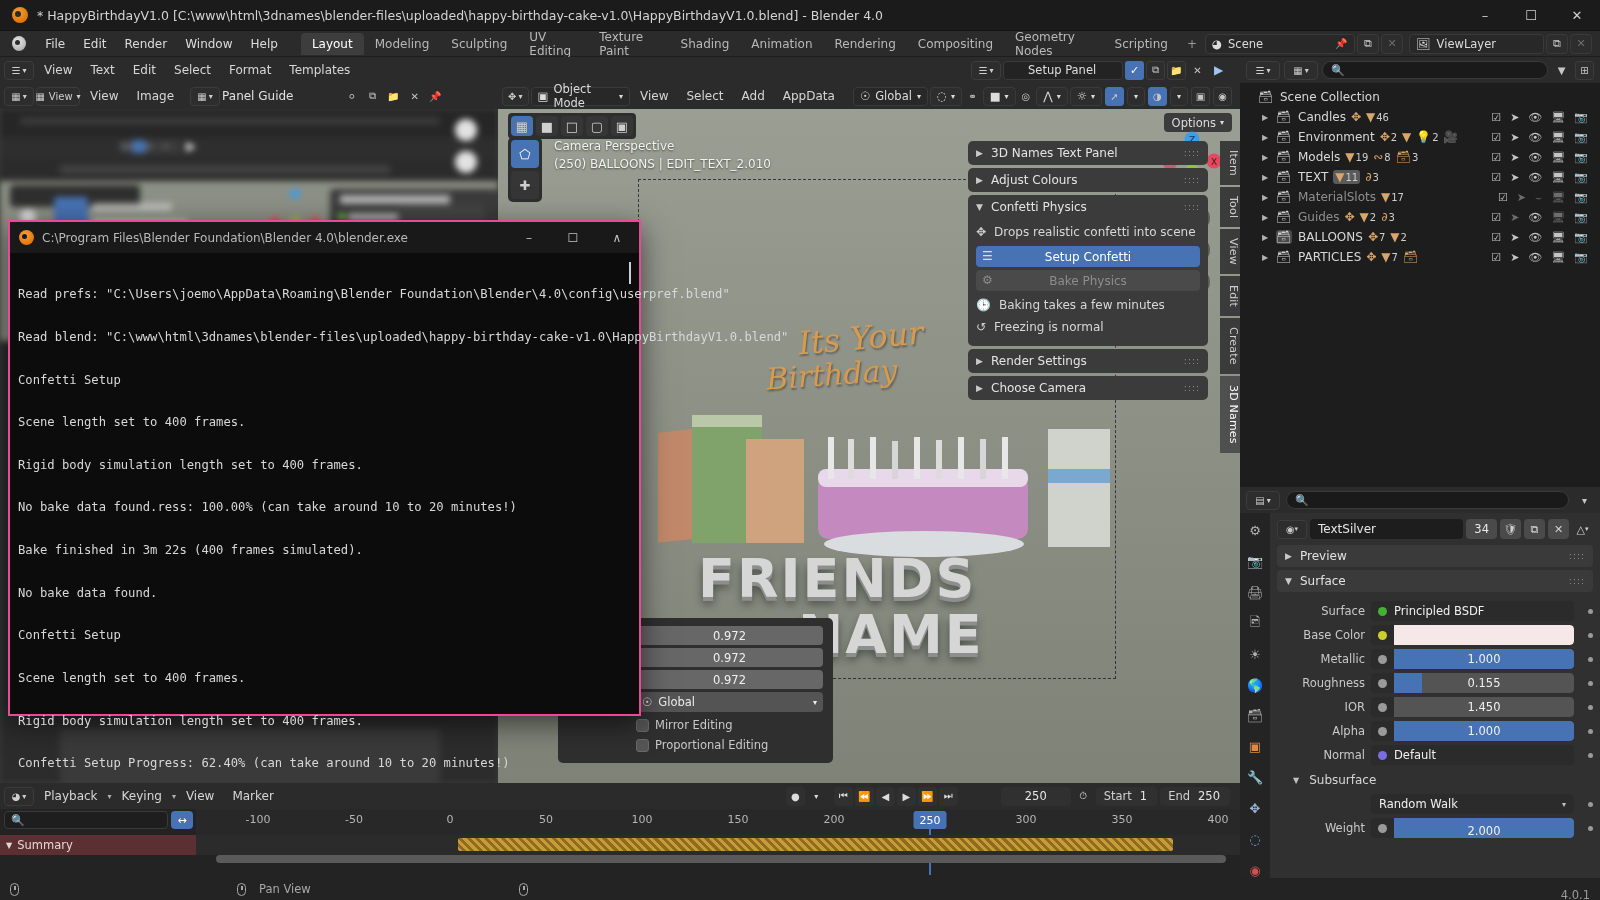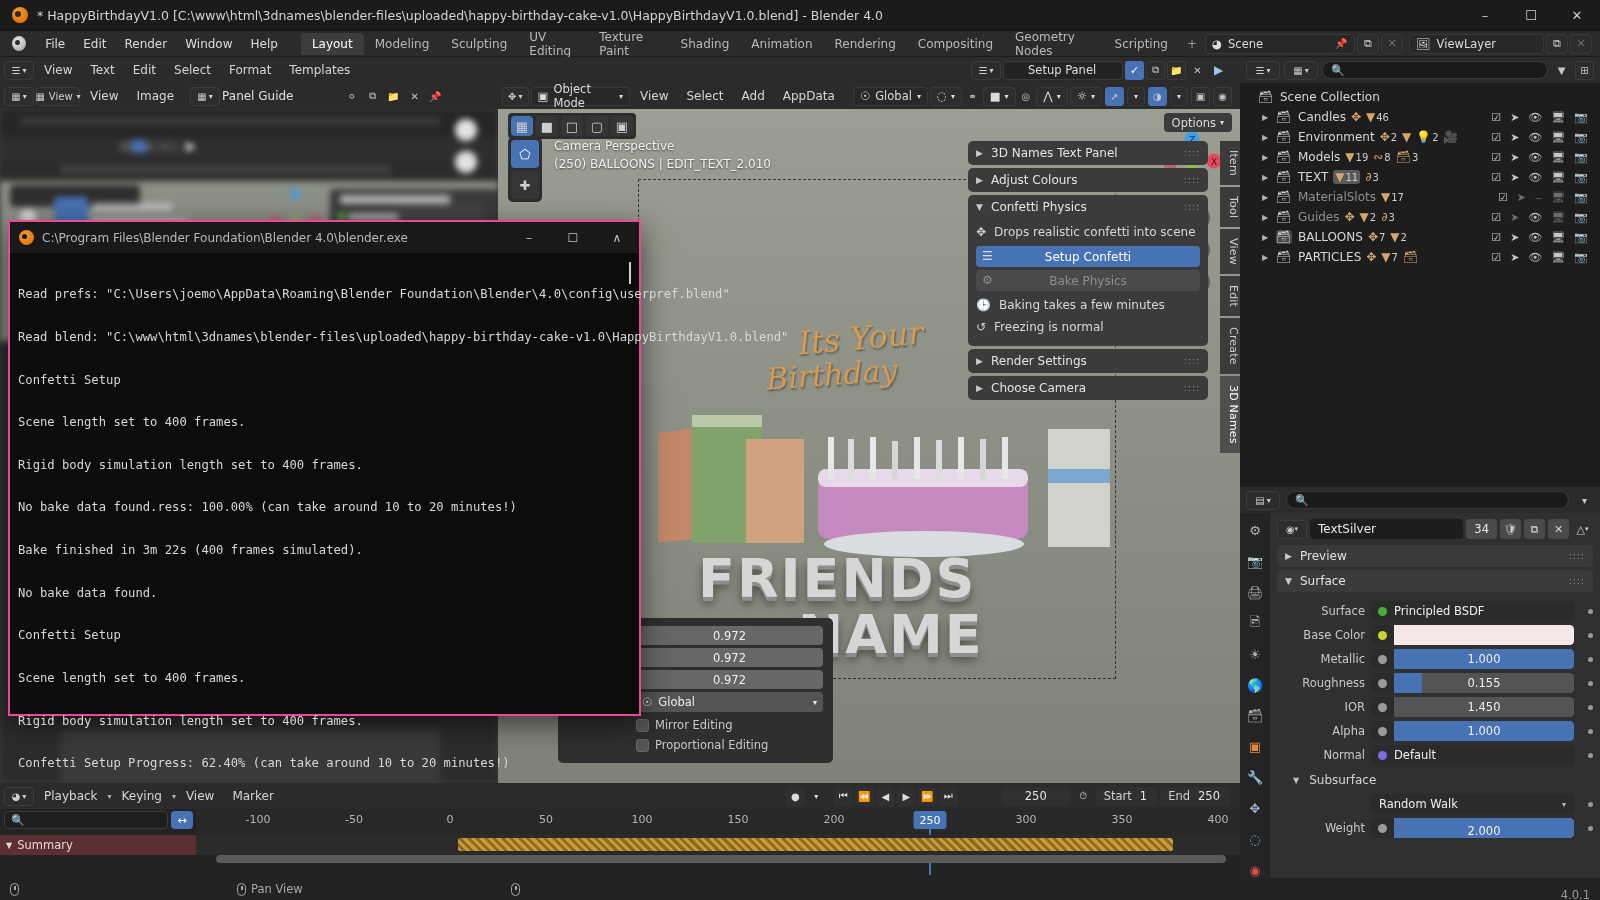--- a/index.html
+++ b/index.html
@@ -219,21 +219,21 @@
           color:#f0f0f0;font-size:11.5px;position:relative;overflow:hidden;}
   .pfield .sockdot{width:9px;height:9px;border-radius:50%;margin:0 7px;flex:none;}
   .pfield .ptext{flex:1;text-align:center;z-index:2;}
   .pfield .ptext.left{text-align:left;}
   .fill{position:absolute;left:0;top:0;bottom:0;background:#4772b3;}
   .animdot{width:5px;height:5px;border-radius:50%;background:#9a9a9a;margin-left:8px;flex:none;}
 
   
   #status{left:0;top:878px;width:1600px;height:22px;background:#232323;display:flex;
           align-items:center;gap:18px;padding:0 10px;color:#a8a8a8;font-size:11.5px;}
-  .mousehint{display:flex;align-items:center;gap:5px;}
+  .mousehint{display:flex;align-items:center;gap:13px;}
   .mouseicn{width:9px;height:13px;border:1.3px solid #a8a8a8;border-radius:5px;display:inline-block;position:relative;}
   .mouseicn:after{content:"";position:absolute;left:3px;top:2px;width:2px;height:4px;background:#a8a8a8;}
   #ver{margin-left:auto;color:#9a9a9a;margin-top:11px;}
 
   svg{display:block;}
 </style>
 </head>
 <body>
 
 <div id="titlebar" class="abs">

